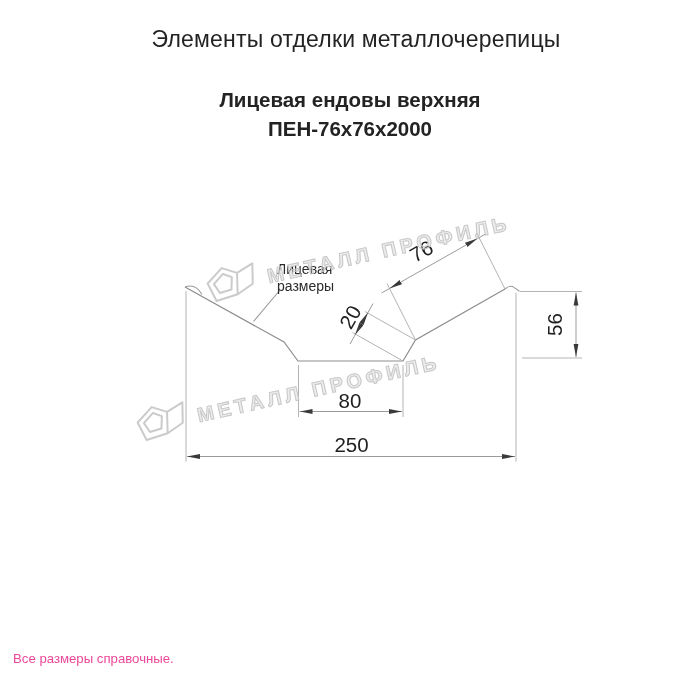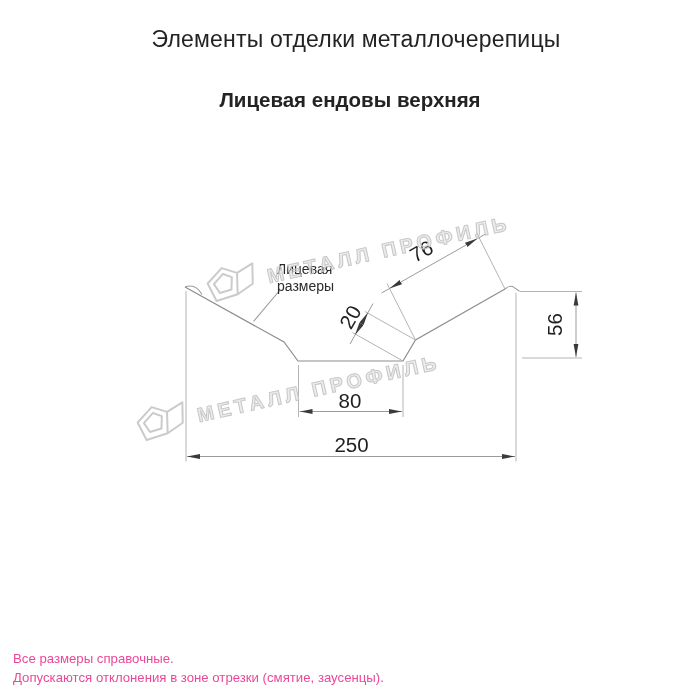--- a/index.html
+++ b/index.html
@@ -27,20 +27,21 @@
   .notes{position:absolute;left:13px;top:650px;z-index:4;font-size:13.2px;
          line-height:18.5px;color:#ec4899;}
 </style>
 </head>
 <body>
 
 <div class="page">
 
   <div class="hdr title">Элементы отделки металлочерепицы</div>
   <div class="hdr pname">Лицевая ендовы верхняя</div>
+  <div class="hdr pcode">ПЕН-76х76х2000</div>
 
   <div class="watermark wm-upper">
     <svg width="54" height="44" viewBox="0 0 54 44">
       <g fill="none" stroke="#cbcbcb" stroke-width="2" stroke-linejoin="round">
         <path d="M3,16 L20,4 L34,12 L30,33 L8,35 Z"></path>
         <path d="M9,18 L20,10 L28,15 L25,27 L13,28 Z"></path>
         <path d="M34,12 L51,6 L47,26 L30,33"></path>
       </g>
     </svg>
     <span class="wm-text">МЕТАЛЛ ПРОФИЛЬ</span>
@@ -98,16 +99,15 @@
     <text class="dim-text" transform="translate(356.5,320.5) rotate(-60.5)">20</text>
   </svg>
 
   <div class="face-label">
     <div>Лицевая</div>
     <div>размеры</div>
   </div>
 
   <div class="notes">
     <div>Все размеры справочные.</div>
-    <div>Допускаются отклонения в зоне отрезки (смятие, заусенцы).</div>
   </div>
 
 </div>
 
 </body></html>

